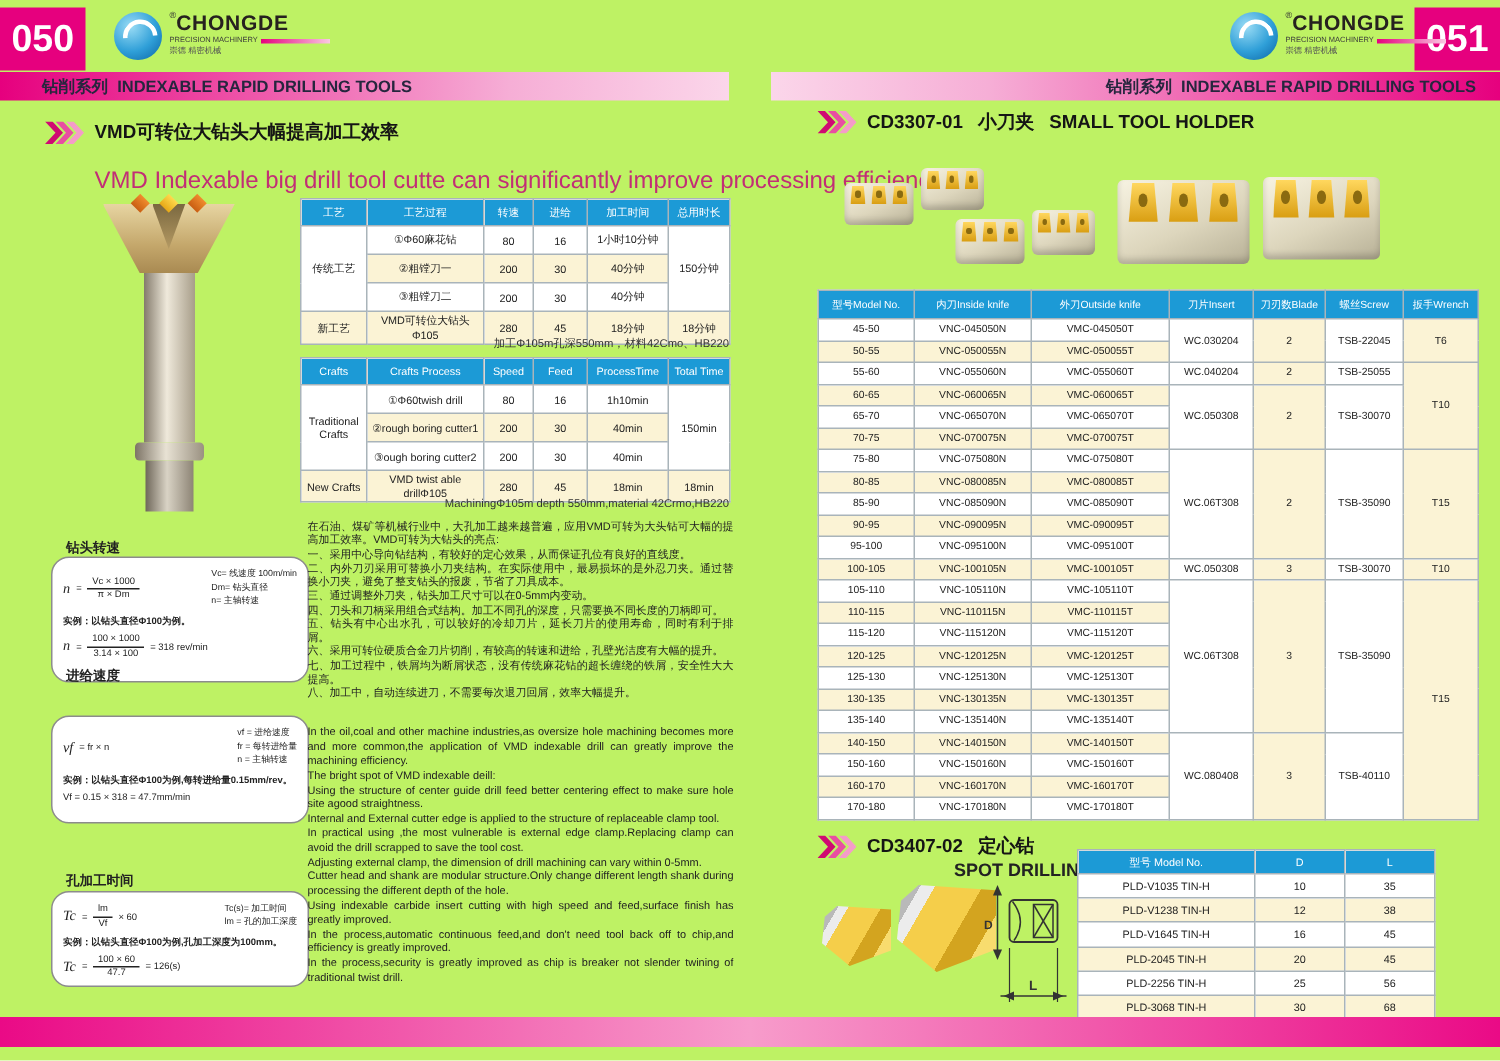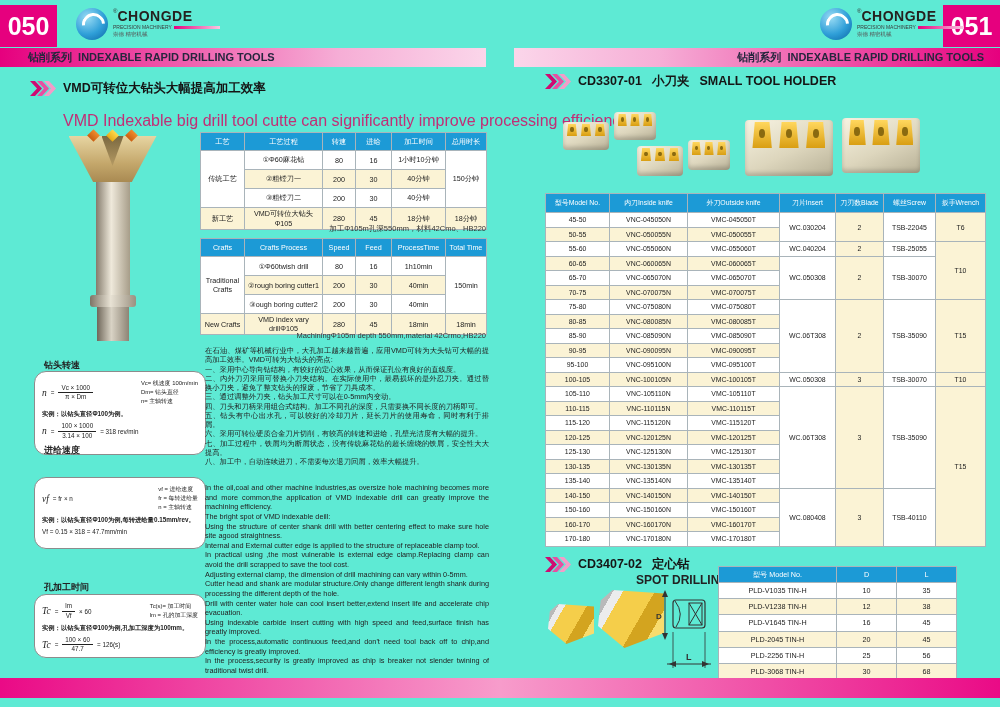--- a/index.html
+++ b/index.html
@@ -1,16 +1,16 @@
 <!DOCTYPE html>
 <html><head>
 <meta charset="utf-8">
 <style>
   html,body{margin:0;padding:0;background:#fff;}
-  .sheet{position:relative;width:1000px;height:707px;background:#5eead4;overflow:hidden;
+  .sheet{position:relative;width:1000px;height:707px;background:#bef264;overflow:hidden;
          font-family:"Liberation Sans","DejaVu Sans",sans-serif;color:#222;}
 
   
   .pagenum{position:absolute;top:5px;width:57px;height:42px;background:#e6007e;color:#fff;
            font-size:25px;font-weight:bold;display:flex;align-items:center;justify-content:center;}
   #pn-left{left:0;} #pn-right{right:0;}
 
   
   .logo{position:absolute;top:8px;display:flex;gap:5px;align-items:flex-start;}
   #logo-left{left:76px;} #logo-right{left:820px;}
@@ -254,21 +254,21 @@
           <td>40min</td>
         </tr>
         <tr>
           <td>③ough boring cutter2</td>
           <td>200</td>
           <td>30</td>
           <td>40min</td>
         </tr>
         <tr class="alt">
           <td>New Crafts</td>
-          <td>VMD index vary drillΦ105</td>
+          <td>VMD twist able drillΦ105</td>
           <td>280</td>
           <td>45</td>
           <td>18min</td>
           <td>18min</td>
         </tr>
       </tbody>
     </table>
   <div class="caption" id="caption-en">MachiningΦ105m depth 550mm,material 42Crmo,HB220</div>
 
   <div class="f-title" style="top:359px;">钻头转速</div>
@@ -349,26 +349,25 @@
       <div class="feat-p">三、通过调整外刀夹，钻头加工尺寸可以在0-5mm内变动。</div>
       <div class="feat-p">四、刀头和刀柄采用组合式结构。加工不同孔的深度，只需要换不同长度的刀柄即可。</div>
       <div class="feat-p">五、钻头有中心出水孔，可以较好的冷却刀片，延长刀片的使用寿命，同时有利于排屑。</div>
       <div class="feat-p">六、采用可转位硬质合金刀片切削，有较高的转速和进给，孔壁光洁度有大幅的提升。</div>
       <div class="feat-p">七、加工过程中，铁屑均为断屑状态，没有传统麻花钻的超长缠绕的铁屑，安全性大大提高。</div>
       <div class="feat-p">八、加工中，自动连续进刀，不需要每次退刀回屑，效率大幅提升。</div>
     </div>
   <div class="features" id="feat-en">
       <div class="feat-p">In the oil,coal and other machine industries,as oversize hole machining becomes more and more common,the application of VMD indexable drill can greatly improve the machining efficiency.</div>
       <div class="feat-p">The bright spot of VMD indexable deill:</div>
-      <div class="feat-p">Using the structure of center shank drill with better centering effect to make sure hole site agood straightness.</div>
+      <div class="feat-p">Using the structure of center guide drill feed better centering effect to make sure hole site agood straightness.</div>
       <div class="feat-p">Internal and External cutter edge is applied to the structure of replaceable clamp tool.</div>
       <div class="feat-p">In practical using ,the most vulnerable is external edge clamp.Replacing clamp can avoid the drill scrapped to save the tool cost.</div>
       <div class="feat-p">Adjusting external clamp, the dimension of drill machining can vary within 0-5mm.</div>
       <div class="feat-p">Cutter head and shank are modular structure.Only change different length shank during processing the different depth of the hole.</div>
-      <div class="feat-p">Drill with center water hole can cool insert better,extend insert life and accelerate chip evacuation.</div>
       <div class="feat-p">Using indexable carbide insert cutting with high speed and feed,surface finish has greatly improved.</div>
       <div class="feat-p">In the process,automatic continuous feed,and don't need tool back off to chip,and efficiency is greatly improved.</div>
       <div class="feat-p">In the process,security is greatly improved as chip is breaker not slender twining of traditional twist drill.</div>
     </div>
 
   <div class="sec-head" style="left:545px;top:73px;">
     <svg class="chev" width="26" height="15" viewBox="0 0 26 15">
       <polygon points="0,0 5,0 12,7.5 5,15 0,15 7,7.5" fill="#cf0a72"></polygon>
       <polygon points="7,0 12,0 19,7.5 12,15 7,15 14,7.5" fill="#e84ea2"></polygon>
       <polygon points="14,0 19,0 26,7.5 19,15 14,15 21,7.5" fill="#f49cc8"></polygon>

